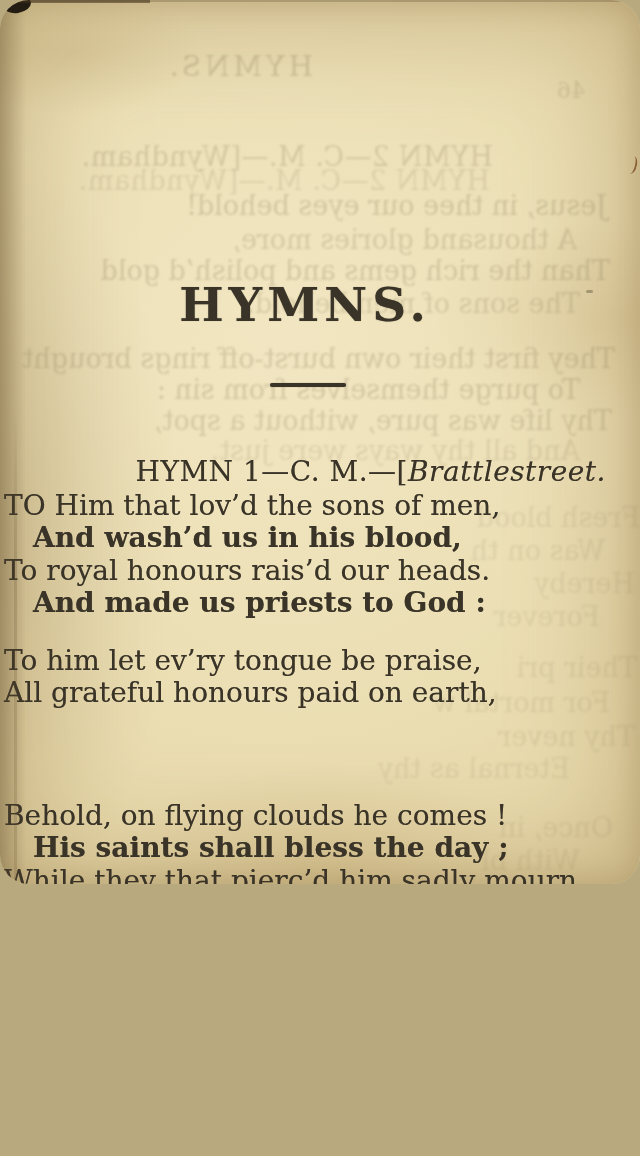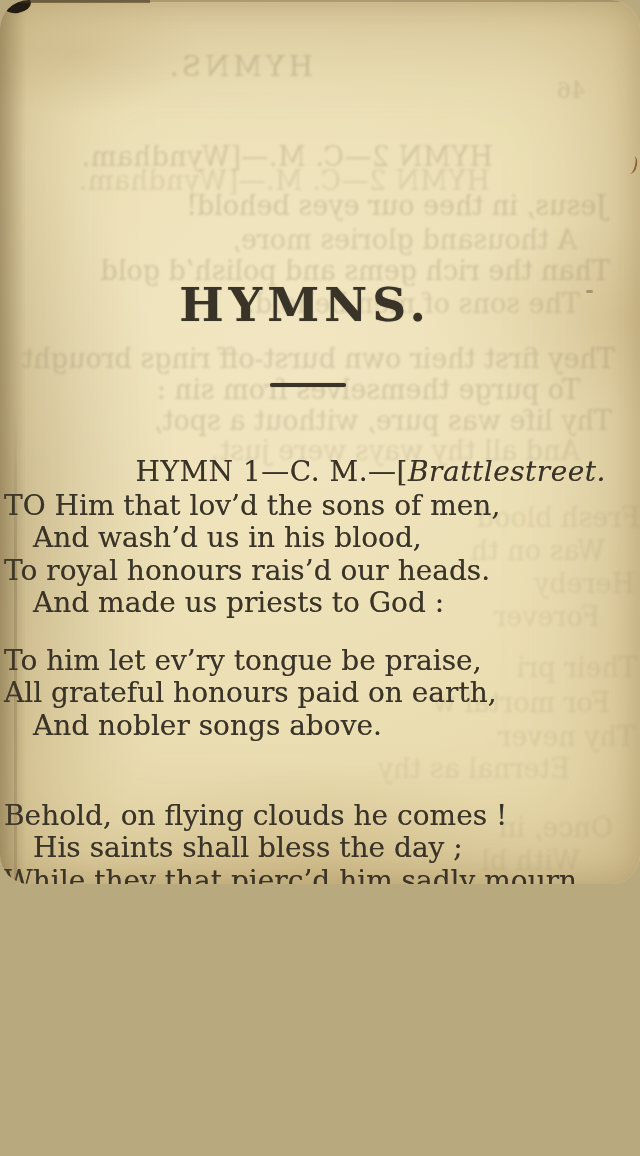--- a/index.html
+++ b/index.html
@@ -61,21 +61,21 @@
     white-space:nowrap;
     text-shadow:0 0 0.5px rgba(58,52,40,0.55);
   }
   .hymn-heading .tune{font-style:italic;}
   .verses{position:absolute;left:4px;top:0;width:636px;}
   .verse{position:absolute;left:0;}
   .verse .line{
     font-size:28px;line-height:32.4px;white-space:nowrap;
     text-shadow:0 0 0.5px rgba(58,52,40,0.55);
   }
-  .verse .indent{margin-left:29px;}
+  .verse .indent{margin-left:29px;font-weight:bold;}
   .verse:nth-child(1){top:490px;}
   .verse:nth-child(2){top:645px;}
   .verse:nth-child(3){top:800px;}
   .verse:nth-child(4){top:955px;}
   .page-number{
     position:absolute;top:1122px;left:458px;
     font-size:36px;font-weight:400;letter-spacing:2px;
     color:#2f2a1f;
     text-shadow:0 0 0.5px rgba(47,42,31,0.6);
   }
@@ -164,21 +164,20 @@
     <div class="verses">
         <div class="verse">
           <div class="line">TO Him that lov’d the sons of men,</div>
           <div class="line indent">And wash’d us in his blood,</div>
           <div class="line">To royal honours rais’d our heads.</div>
           <div class="line indent">And made us priests to God :</div>
         </div>
         <div class="verse">
           <div class="line">To him let ev’ry tongue be praise,</div>
           <div class="line">All grateful honours paid on earth,</div>
-          <div class="line indent">And nobler songs above.</div>
         </div>
         <div class="verse">
           <div class="line">Behold, on flying clouds he comes !</div>
           <div class="line indent">His saints shall bless the day ;</div>
           <div class="line">While they that pierc’d him sadly mourn</div>
         </div>
         <div class="verse">
           <div class="line">Thou art the First, and thou the Last ;</div>
           <div class="line">Almighty Lord, who wast, and art,</div>
         </div>

